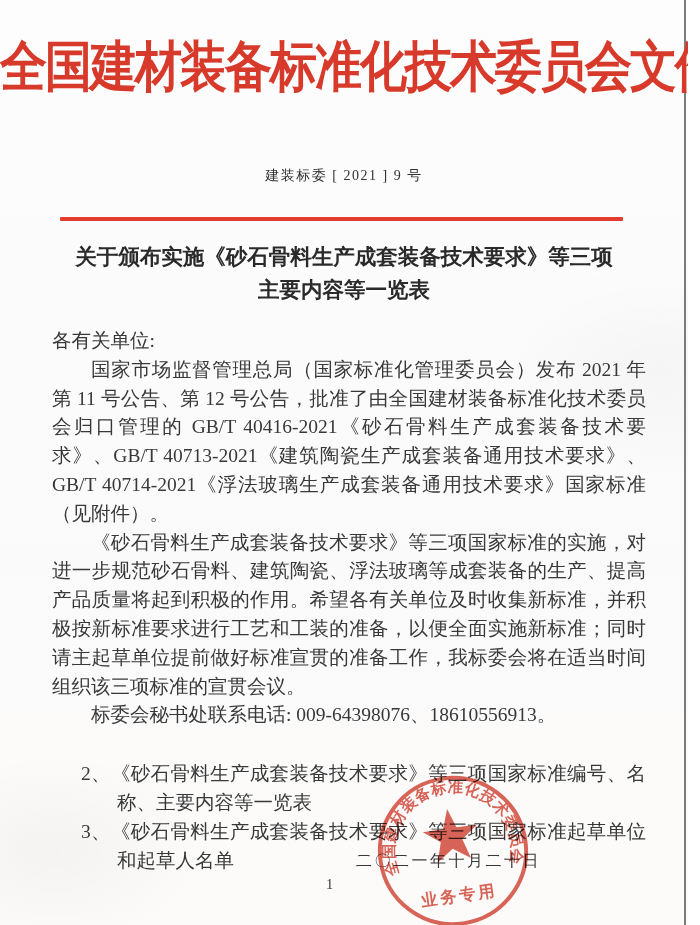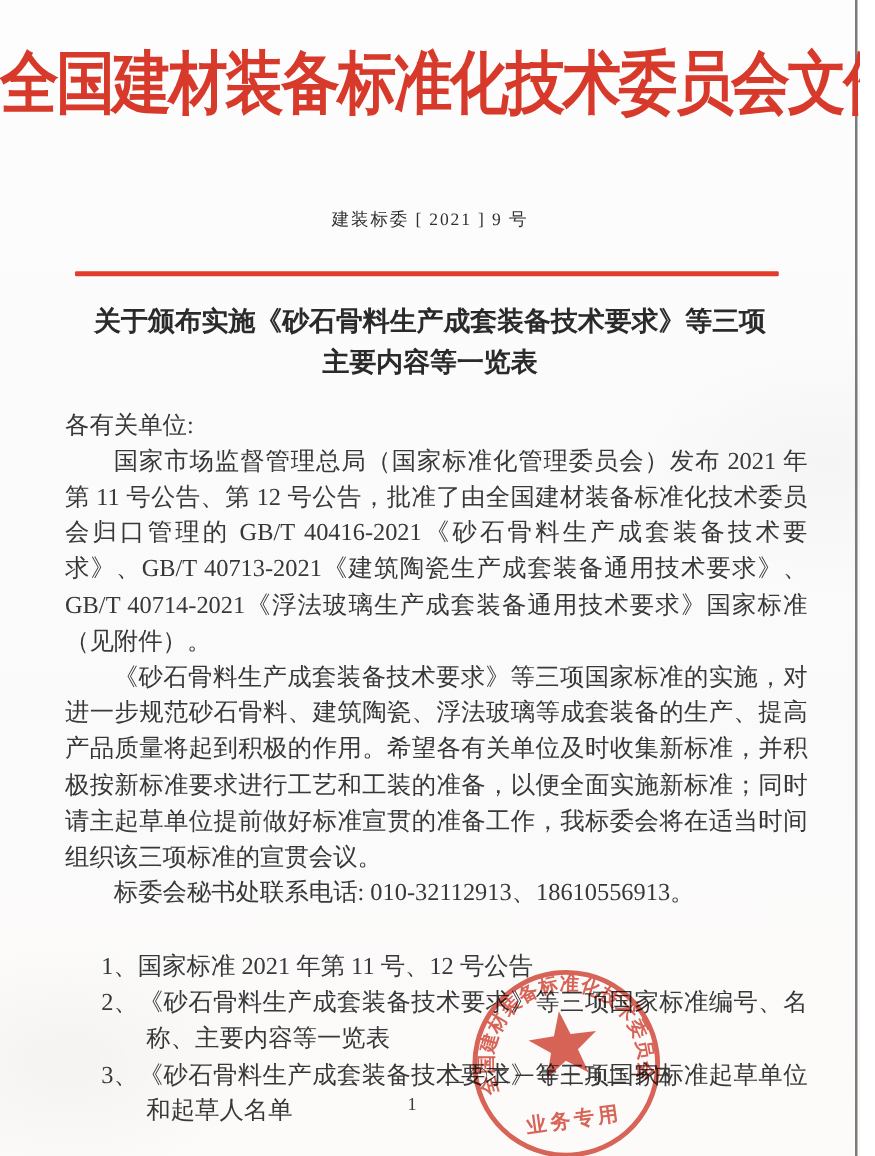--- a/index.html
+++ b/index.html
@@ -71,25 +71,24 @@
 
   <div class="doc-title">
     <span>关于颁布实施《砂石骨料生产成套装备技术要求》等三项</span><br>
     <span>主要内容等一览表</span>
   </div>
 
   <div class="body-text">
     <p class="salutation">各有关单位:</p>
     <p>国家市场监督管理总局（国家标准化管理委员会）发布 2021 年第 11 号公告、第 12 号公告，批准了由全国建材装备标准化技术委员会归口管理的 GB/T 40416-2021《砂石骨料生产成套装备技术要求》、GB/T 40713-2021《建筑陶瓷生产成套装备通用技术要求》、GB/T 40714-2021《浮法玻璃生产成套装备通用技术要求》国家标准（见附件）。</p>
     <p>《砂石骨料生产成套装备技术要求》等三项国家标准的实施，对进一步规范砂石骨料、建筑陶瓷、浮法玻璃等成套装备的生产、提高产品质量将起到积极的作用。希望各有关单位及时收集新标准，并积极按新标准要求进行工艺和工装的准备，以便全面实施新标准；同时请主起草单位提前做好标准宣贯的准备工作，我标委会将在适当时间组织该三项标准的宣贯会议。</p>
-    <p>标委会秘书处联系电话: 010-32112913、18610556913。</p>
+    <p>标委会秘书处联系电话: 009-64398076、18610556913。</p>
 
     <div class="attachments">
       <ul class="att-list">
-        <li class="att-item">1、国家标准 2021 年第 11 号、12 号公告</li>
         <li class="att-item">2、《砂石骨料生产成套装备技术要求》等三项国家标准编号、名称、主要内容等一览表</li>
         <li class="att-item">3、《砂石骨料生产成套装备技术要求》等三项国家标准起草单位和起草人名单</li>
       </ul>
     </div>
   </div>
 
   <div class="date-line">二〇二一年十月二十日</div>
 
   <div class="page-number">1</div>
 

